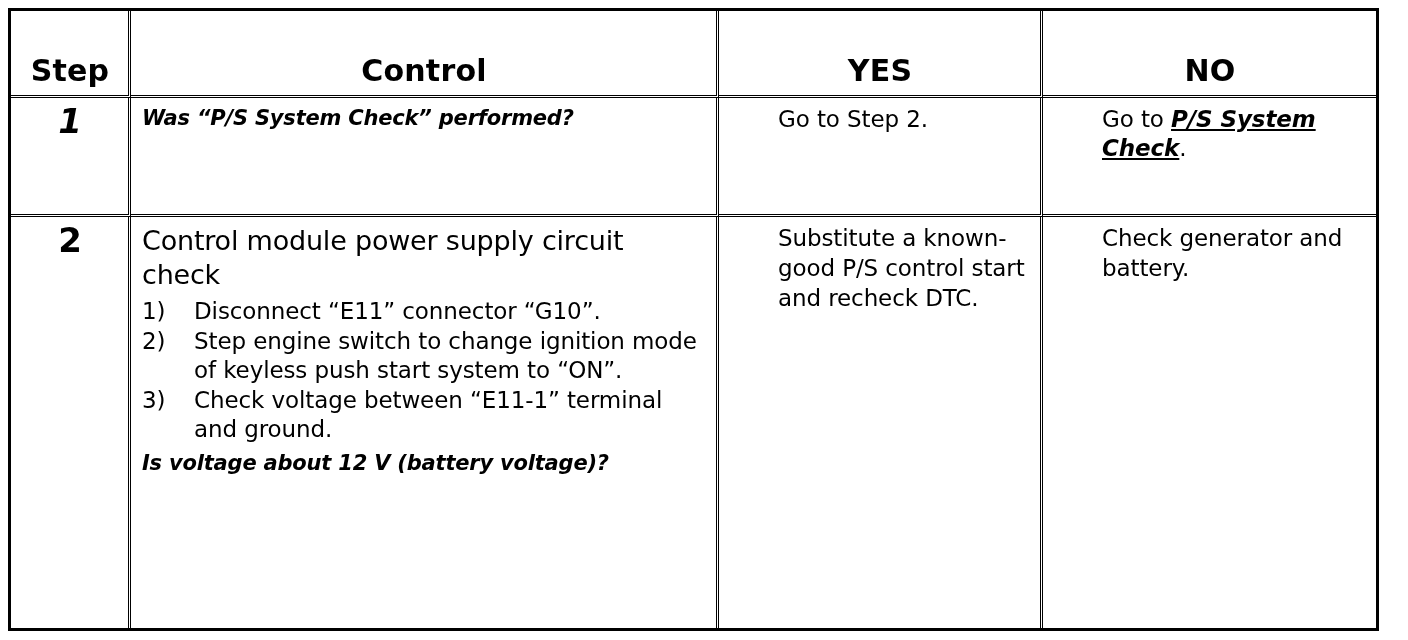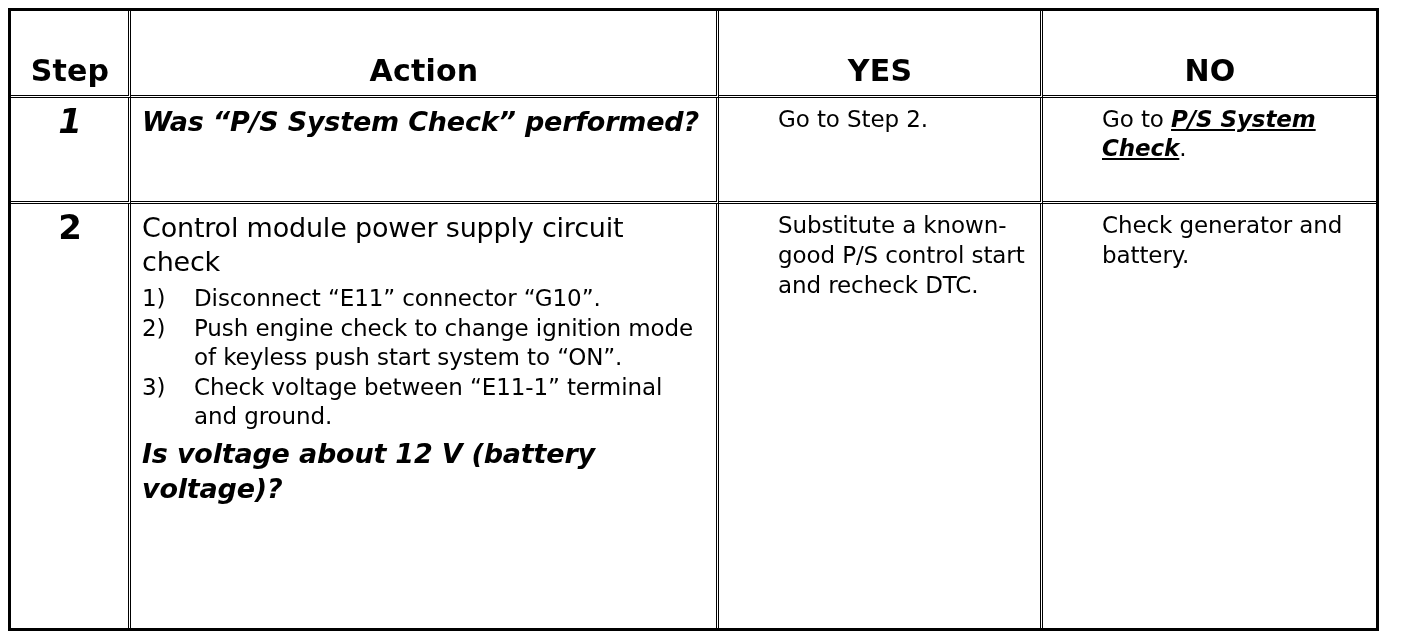--- a/index.html
+++ b/index.html
@@ -98,21 +98,21 @@
     font-weight: bold;
     font-size: 34px;
     line-height: 1.0;
   }
   .stepnum-txt.ital { font-style: italic; }
 
   
   .q-bold-ital {
     font-weight: bold;
     font-style: italic;
-    font-size: 27px;
+    font-size: 21px;
     line-height: 1.27;
     letter-spacing: -0.2px;
   }
   .h-bold {
     font-weight: normal;
     font-size: 27px;
     line-height: 1.25;
     letter-spacing: -0.2px;
   }
   ol.steps {
@@ -168,21 +168,21 @@
 
       <thead>
         <tr class="hdr hrule-b">
           <th class="has-vr">
             <div class="cell">
               <span class="hdr-text">Step</span>
             </div>
           </th>
           <th class="has-vr">
             <div class="cell">
-              <span class="hdr-text">Action</span>
+              <span class="hdr-text">Control</span>
             </div>
           </th>
           <th class="has-vr">
             <div class="cell">
               <span class="hdr-text">YES</span>
             </div>
           </th>
           <th>
             <div class="cell">
               <span class="hdr-text">NO</span>
@@ -228,21 +228,21 @@
 
           <td class="has-vr">
             <div class="cell">
               <div class="h-bold">Control module power supply circuit check</div>
 
               <ol class="steps">
                 <li>
                   <span class="marker">1)</span><span>Disconnect “E11” connector “G10”.</span>
                 </li>
                 <li>
-                  <span class="marker">2)</span><span>Push engine check to change ignition mode of keyless push start system to “ON”.</span>
+                  <span class="marker">2)</span><span>Step engine switch to change ignition mode of keyless push start system to “ON”.</span>
                 </li>
                 <li>
                   <span class="marker">3)</span><span>Check voltage between “E11-1” terminal and ground.</span>
                 </li>
               </ol>
 
               <div class="q-bold-ital q-tail">Is voltage about 12 V (battery voltage)?</div>
             </div>
           </td>
 

